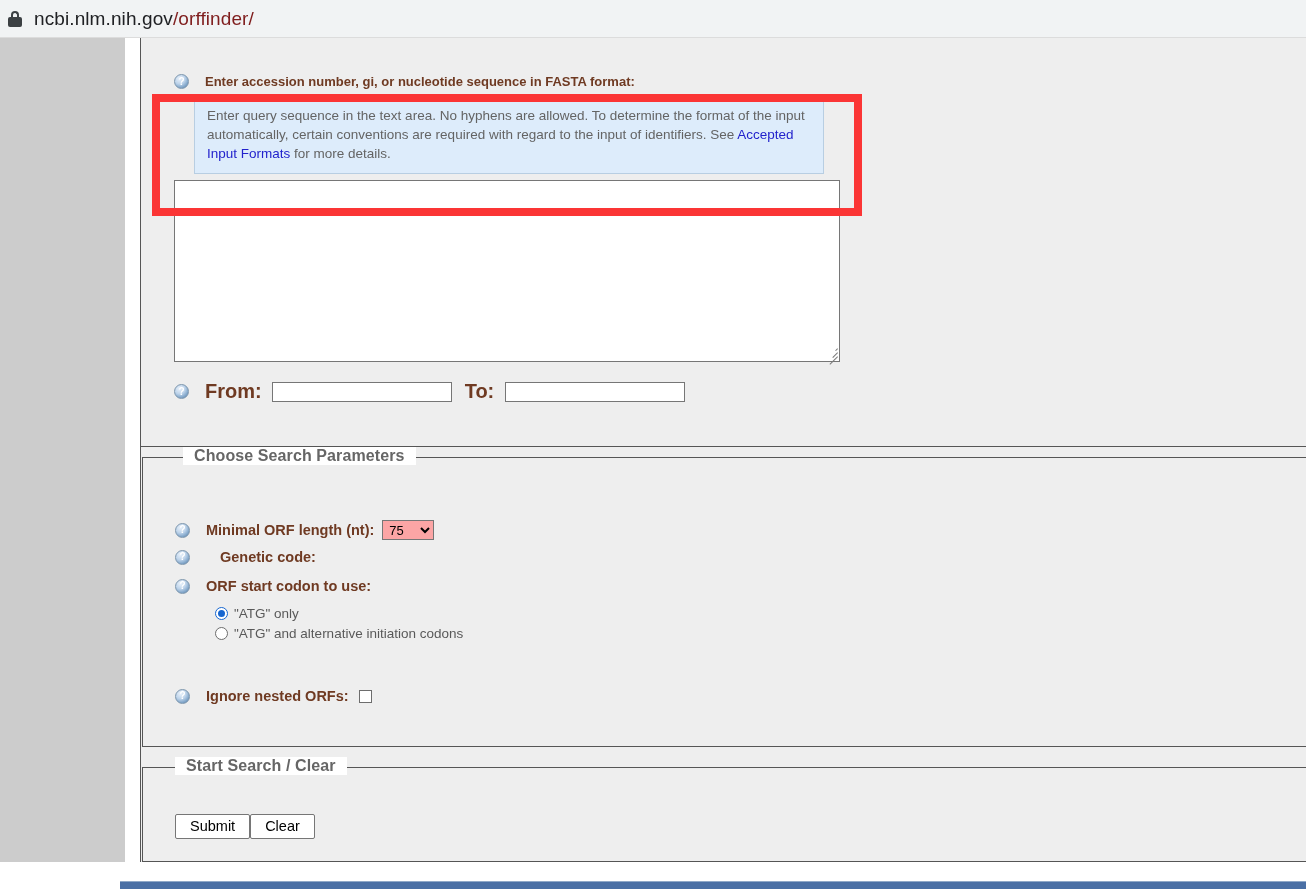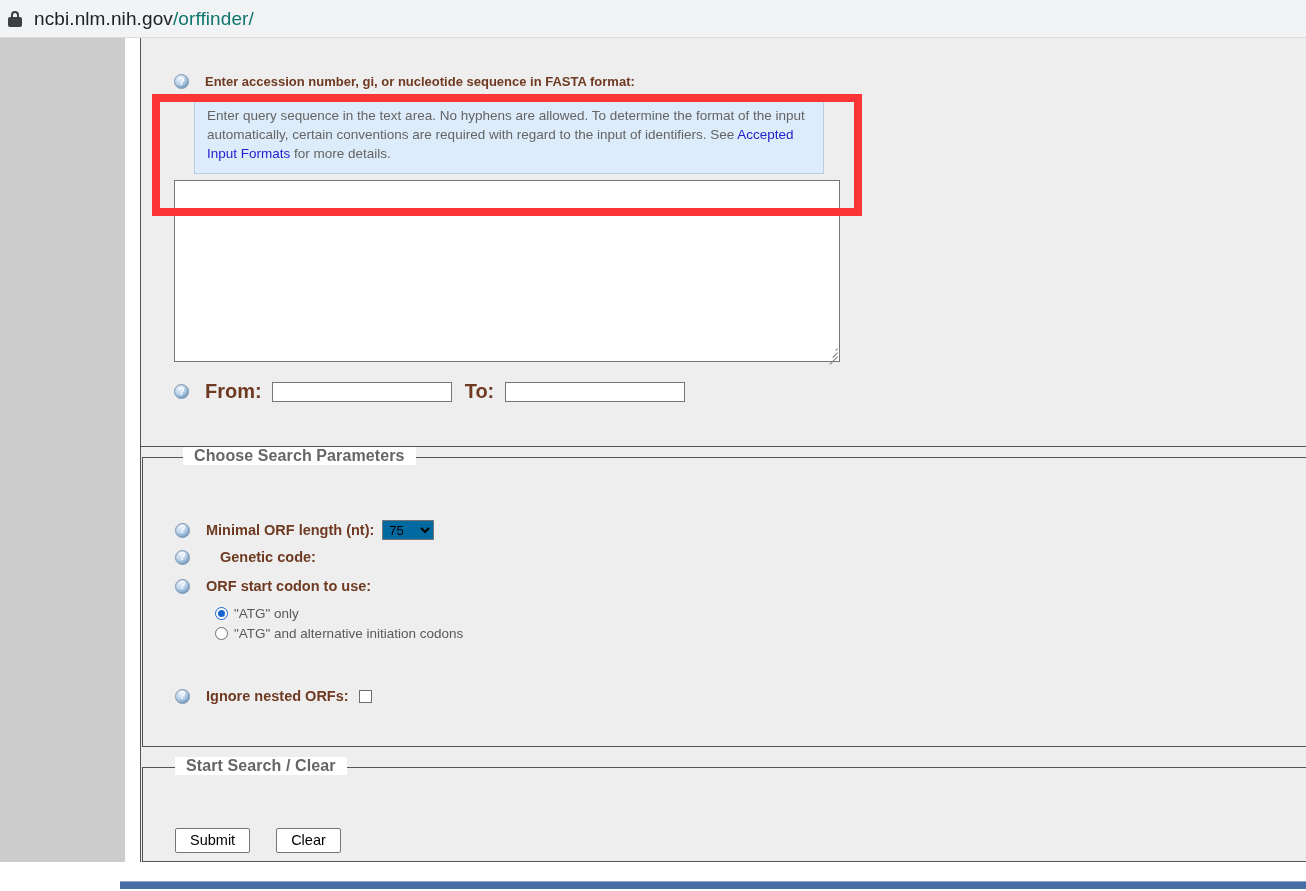--- a/index.html
+++ b/index.html
@@ -50,21 +50,21 @@
     width: 14px; height: 10px;
     background: #3c4043;
     border-radius: 2px;
   }
   #url-text {
     font-size: 19px;
     color: #202124;
     letter-spacing: .1px;
     white-space: nowrap;
   }
-  #url-text .path { color: #0f766e; }
+  #url-text .path { color: #7f1d1d; }
 
   
   #page {
     position: absolute;
     left: 0; top: 38px;
     width: 1306px;
     height: 853px;
     background: #ffffff;
   }
   #left-rail {
@@ -256,21 +256,21 @@
     white-space: nowrap;
   }
   #row-minlen { left: 32px; top: 62px; }
   #row-gencode { left: 32px; top: 91px; }
   #row-startcodon { left: 32px; top: 120px; }
   #row-nested { left: 32px; top: 230px; }
 
   select {
     font-family: "Liberation Sans", sans-serif;
     font-size: 13px;
-    background: #0369a1;
+    background: #fca5a5;
     border: 1px solid #767676;
     box-sizing: border-box;
     height: 20px;
     color: #000000;
     padding: 0 2px;
   }
   #minlen-select { width: 52px; }
   #gencode-select { width: 584px; }
 
   #radio-group {
@@ -313,23 +313,22 @@
   .checkbox {
     width: 13px; height: 13px;
     border: 1px solid #6d6d6d;
     background: #ffffff;
     box-sizing: border-box;
     flex: none;
   }
 
   #buttons-row {
     position: absolute;
-    left: 32px; top: 60px;
-    display: flex;
-    gap: 26px;
+    left: 32px; top: 46px;
+    display: flex;
   }
   .push-button {
     font-family: "Liberation Sans", sans-serif;
     font-size: 14.5px;
     color: #000000;
     background: #ffffff;
     border: 1px solid #767676;
     border-radius: 2px;
     padding: 3px 14px;
     line-height: 17px;

